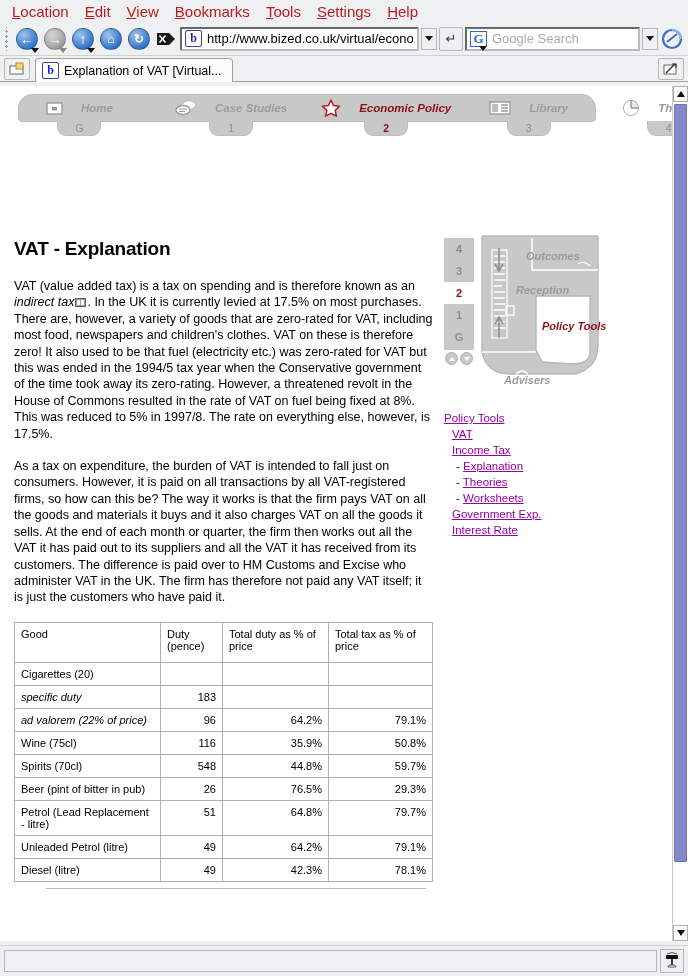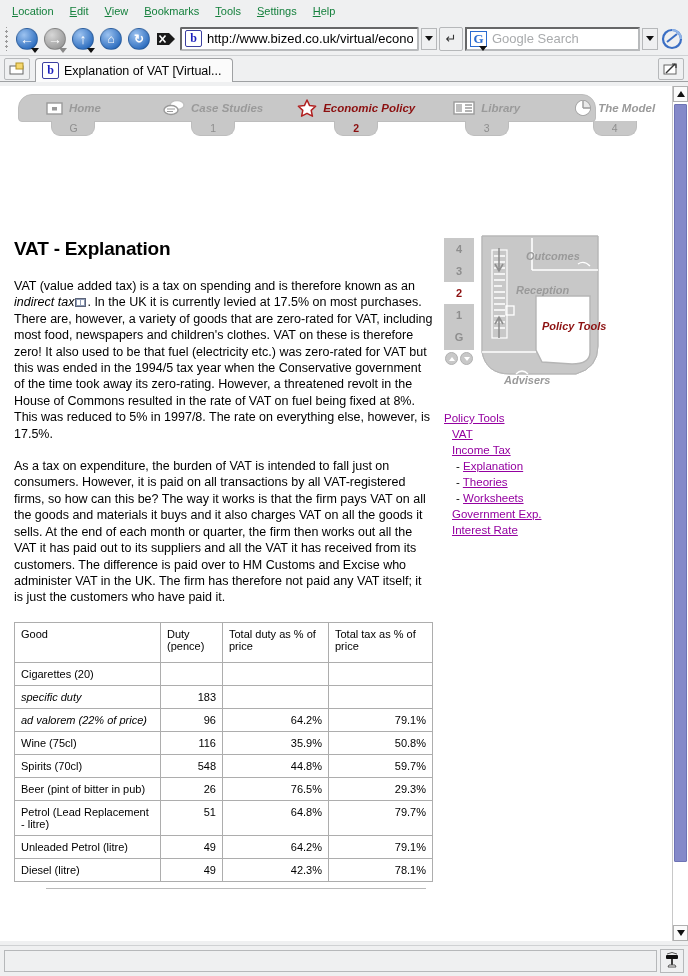--- a/index.html
+++ b/index.html
@@ -14,21 +14,21 @@
   }
   #app { position: relative; width: 688px; height: 976px; background: #eff0f1; }
 
   
   .menubar {
     height: 22px; display: flex; align-items: center;
     background: #eff0f1; padding-left: 4px;
     border-bottom: 0px;
   }
   .menubar .mi {
-    font-size: 11px; color: #15803d; padding: 2px 8px; cursor: default; white-space: nowrap;
+    font-size: 15px; color: #b91c1c; padding: 2px 8px; cursor: default; white-space: nowrap;
   }
   .menubar .mi u { text-decoration: underline; }
 
   
   .toolbar {
     height: 34px; display: flex; align-items: center; gap: 2px;
     background: #eff0f1; padding: 0 4px;
     border-bottom: 1px solid #cfd1d3;
   }
   .gripper {
@@ -170,21 +170,21 @@
   .navstrip .bar {
     position: absolute; left: 0; top: 0; width: 578px; height: 28px;
     background: #c8c8c8; border-radius: 14px 14px 4px 4px;
     border: 1px solid #bdbdbd;
   }
   .navstrip .items {
     position: absolute; left: 0; top: 0; width: 578px; height: 28px;
     display: flex; align-items: center;
   }
   .navitem {
-    display: flex; align-items: center; gap: 6px; position: relative;
+    display: flex; align-items: center; gap: 18px; position: relative;
     height: 28px; padding: 0 6px;
   }
   .navitem .lbl {
     font-size: 11.5px; font-style: italic; font-weight: bold; color: #9a9a9a;
     white-space: nowrap;
   }
   .navitem.active .lbl { color: #8c1010; }
   .navitem .numtab {
     position: absolute; top: 27px; left: 50%; transform: translateX(-50%);
     width: 44px; height: 15px; background: #c8c8c8;

